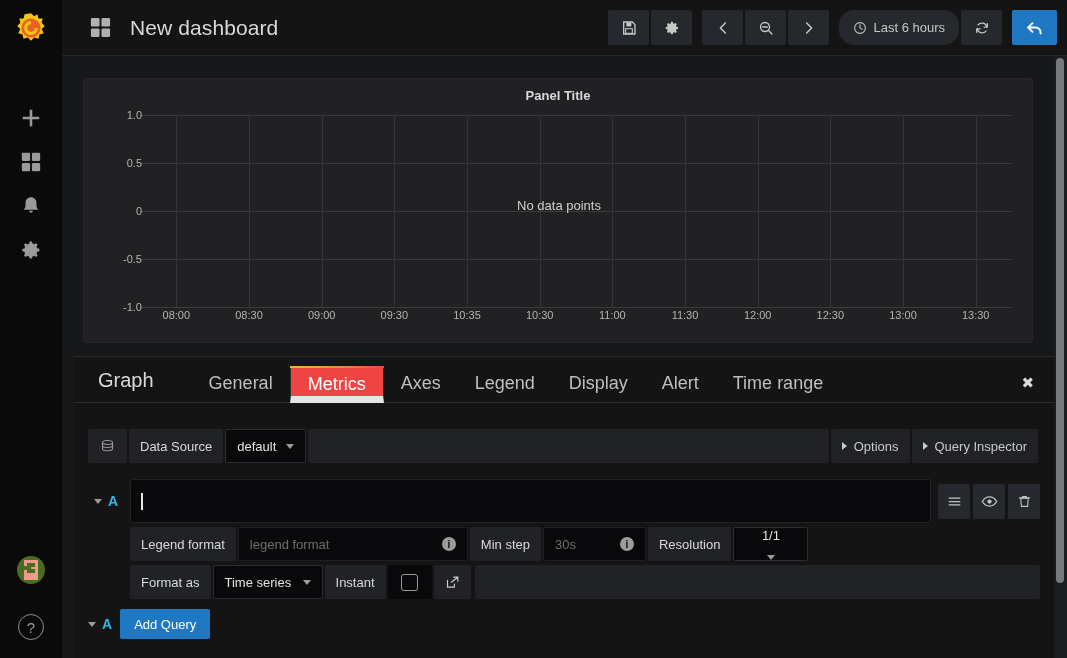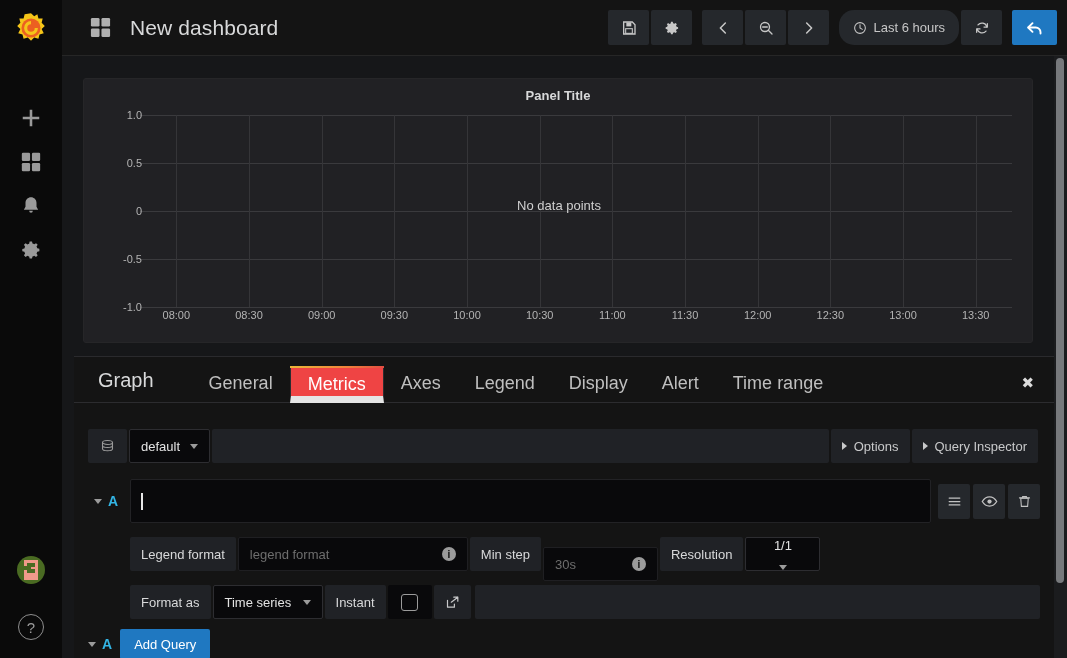--- a/index.html
+++ b/index.html
@@ -401,21 +401,21 @@
           <div class="ylabel" style="top: 60px;">0.5</div>
           <div class="ylabel" style="top: 108px;">0</div>
           <div class="ylabel" style="top: 156px;">-0.5</div>
           <div class="ylabel" style="top: 204px;">-1.0</div>
         </div>
       <div id="xlabels">
           <div class="xlabel" style="left: 92.3333px;">08:00</div>
           <div class="xlabel" style="left: 165px;">08:30</div>
           <div class="xlabel" style="left: 237.667px;">09:00</div>
           <div class="xlabel" style="left: 310.333px;">09:30</div>
-          <div class="xlabel" style="left: 383px;">10:00</div>
+          <div class="xlabel" style="left: 383px;">10:35</div>
           <div class="xlabel" style="left: 455.667px;">10:30</div>
           <div class="xlabel" style="left: 528.333px;">11:00</div>
           <div class="xlabel" style="left: 601px;">11:30</div>
           <div class="xlabel" style="left: 673.667px;">12:00</div>
           <div class="xlabel" style="left: 746.333px;">12:30</div>
           <div class="xlabel" style="left: 819px;">13:00</div>
           <div class="xlabel" style="left: 891.667px;">13:30</div>
         </div>
     </div>
   </div>
@@ -438,20 +438,21 @@
     <div class="editor-body">
 
       <div class="row">
         <div class="gf-seg icon-seg">
           <svg width="15" height="15" viewBox="0 0 24 24">
             <ellipse cx="12" cy="5.5" rx="8" ry="3.2" fill="none" stroke="currentColor" stroke-width="1.7"></ellipse>
             <path d="M4 5.5v5c0 1.8 3.6 3.2 8 3.2s8-1.4 8-3.2v-5" fill="none" stroke="currentColor" stroke-width="1.7"></path>
             <path d="M4 10.5v5c0 1.8 3.6 3.2 8 3.2s8-1.4 8-3.2v-5" fill="none" stroke="currentColor" stroke-width="1.7"></path>
           </svg>
         </div>
+        <div class="gf-seg label">Data Source</div>
         <div class="gf-seg dropdown">
           <span>default</span>
           <span class="caret-down"></span>
         </div>
         <div class="filler"></div>
         <div class="gf-seg btn" style="margin-left:2px;">
           <span class="caret-right"></span>
           <span>Options</span>
         </div>
         <div class="gf-seg btn">
@@ -491,21 +492,21 @@
         </div>
       </div>
 
       <div class="subrow">
         <div class="gf-seg label">Legend format</div>
         <div class="gf-input" style="width:230px;">
           <span class="ph">legend format</span>
           <span class="info-i">i</span>
         </div>
         <div class="gf-seg label">Min step</div>
-        <div class="gf-input" style="width:115px;margin-top:20px;">
+        <div class="gf-input" style="width:103px;">
           <span class="ph">30s</span>
           <span class="info-i">i</span>
         </div>
         <div class="gf-seg label">Resolution</div>
         <div class="gf-seg dropdown" style="width:75px;justify-content:space-between;flex-direction:column;">
           <span>1/1</span>
           <span class="caret-down"></span>
         </div>
       </div>
 

